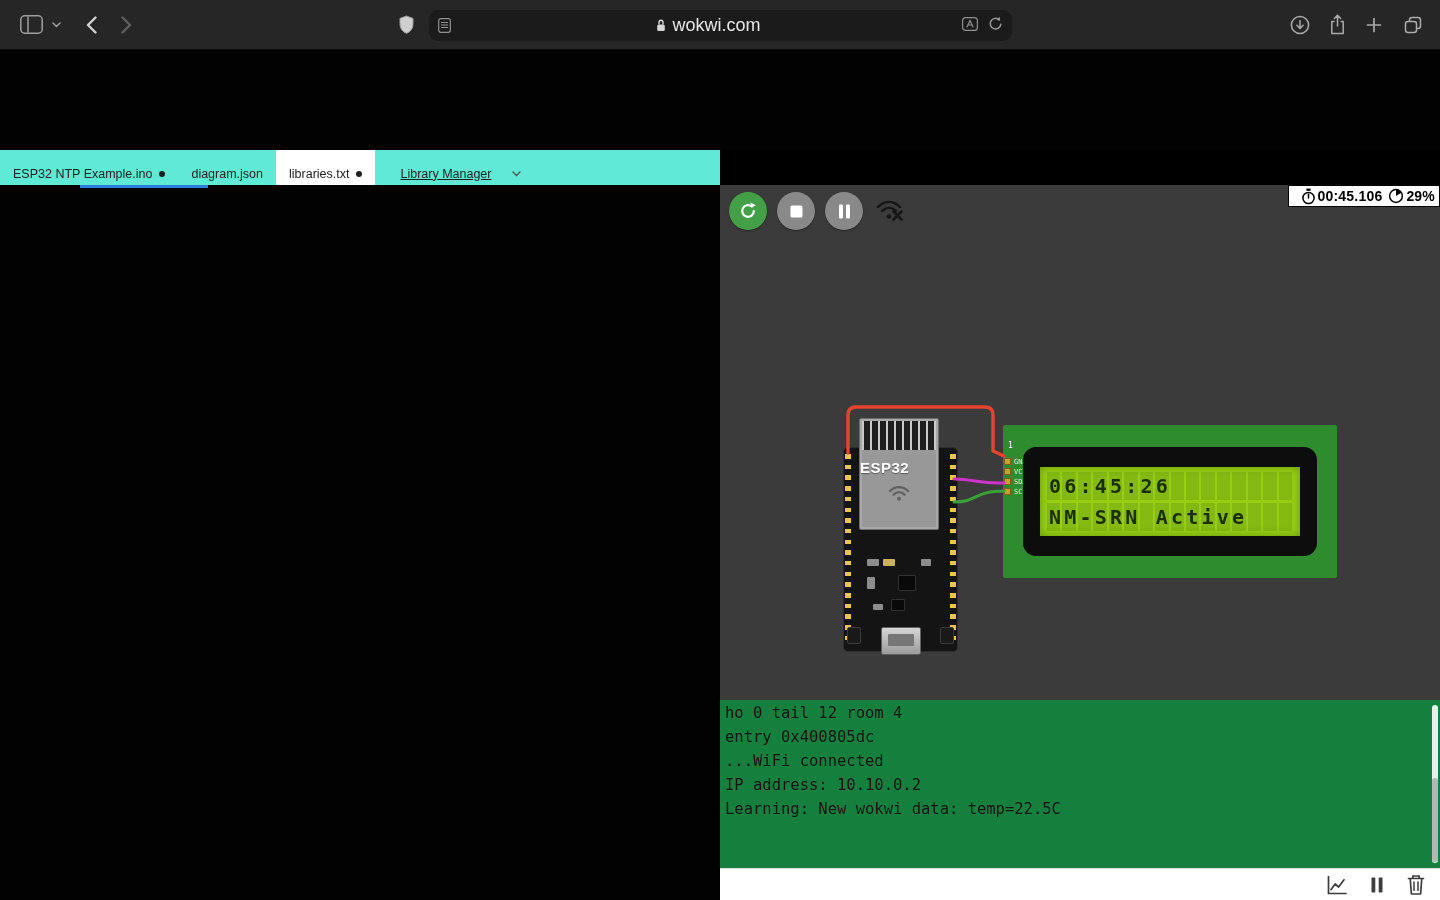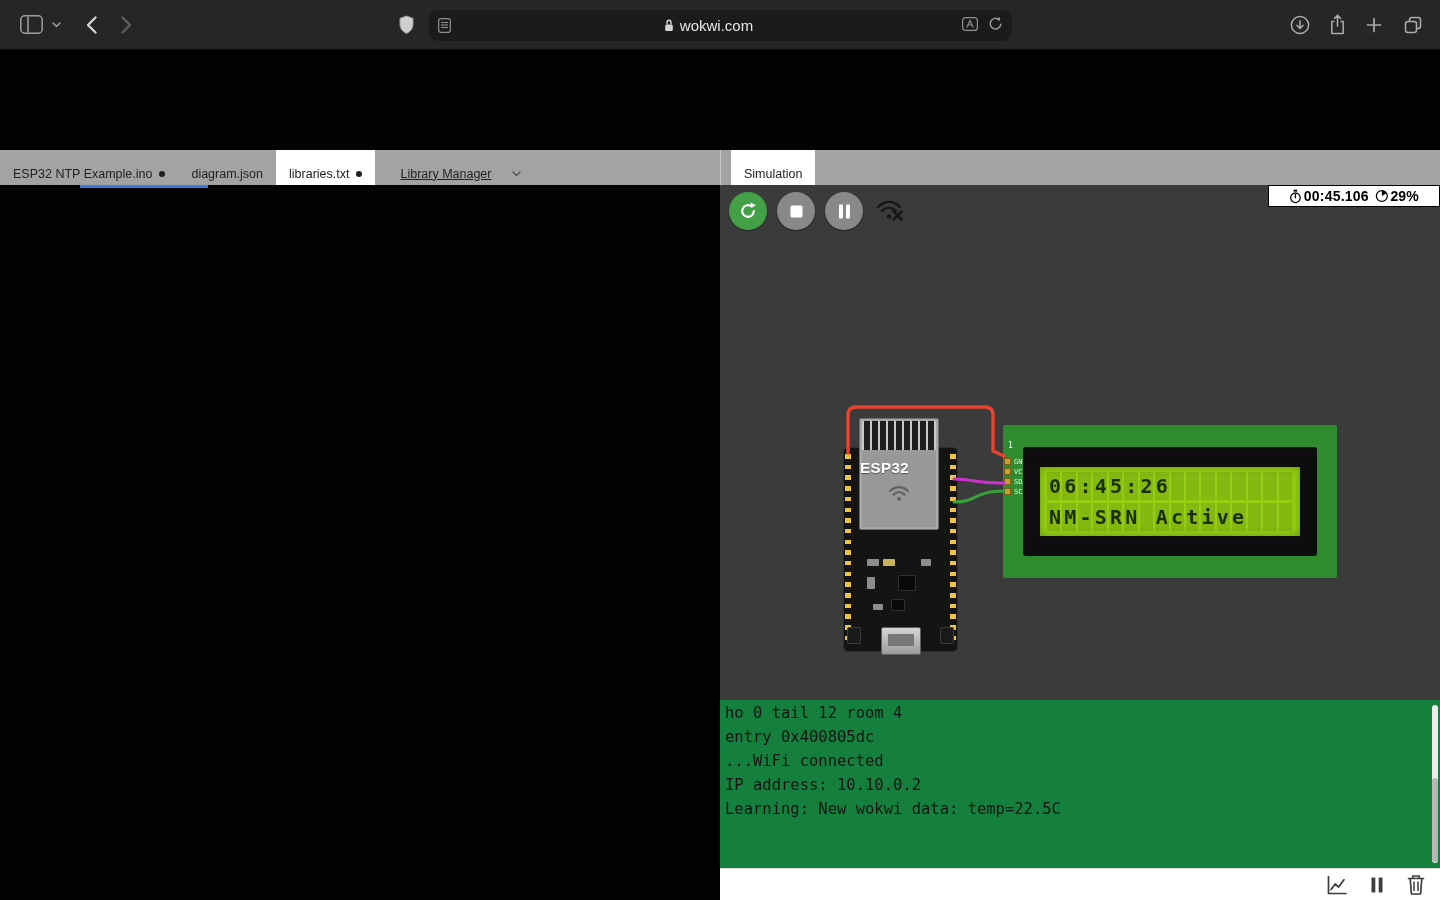--- a/index.html
+++ b/index.html
@@ -5,49 +5,49 @@
   * { margin:0; padding:0; box-sizing:border-box; }
   html,body { background:#000; }
   body { font-family:"Liberation Sans",sans-serif; }
   .screen { position:relative; width:1440px; height:900px; overflow:hidden; background:#000; }
 
   
   .chrome { position:absolute; top:0; left:0; width:1440px; height:50px; background:#262626; border-bottom:1px solid #0c0c0c; }
   .cicon { position:absolute; display:flex; align-items:center; justify-content:center; cursor:default; }
   .urlbar { position:absolute; left:429px; top:10px; width:583px; height:31px; background:#1b1b1b; border-radius:9px; display:flex; align-items:center; padding:0 9px; }
   .url-left { width:24px; display:flex; align-items:center; }
-  .url-center { flex:1; display:flex; align-items:center; justify-content:center; gap:6px; color:#e6e6e6; font-size:15px; }
+  .url-center { flex:1; display:flex; align-items:center; justify-content:center; gap:6px; color:#e6e6e6; font-size:18px; }
   .url-right { width:48px; display:flex; align-items:center; justify-content:flex-end; gap:10px; }
 
   
   .top-black { position:absolute; top:50px; left:0; width:1440px; height:100px; background:#020202; }
 
   
   .left-pane { position:absolute; left:0; top:150px; width:720px; height:750px; }
   .right-pane { position:absolute; left:720px; top:150px; width:720px; height:750px; }
 
-  .tabbar { position:absolute; top:0; left:0; right:0; height:47px; background:#a3a3a3; display:flex; align-items:stretch; font-size:12.5px; color:#222; }
+  .tabbar { position:absolute; top:0; left:0; right:0; height:47px; background:#5eead4; display:flex; align-items:stretch; font-size:12.5px; color:#222; }
   .tab { display:flex; align-items:center; gap:7px; padding:0 13px; white-space:nowrap; }
   .tab.active { background:#fff; }
   .dot { width:6px; height:6px; border-radius:50%; background:#1d1d1d; }
   .sim-tabbar { border-left:1px solid #c9c9c9; }
   .sim-tab { margin-left:10px; }
 
   .code-editor { position:absolute; top:35px; left:0; width:720px; height:715px; background:#020202; }
   .blue-line { position:absolute; top:0; left:80px; width:128px; height:3px; background:#2a7fe0; }
 
   
   .sim-canvas { position:absolute; top:35px; left:0; width:720px; height:515px; background:#3b3b3b; overflow:hidden; }
   .ctrl { position:absolute; width:38px; height:38px; border-radius:50%; border:none; display:flex; align-items:center; justify-content:center; cursor:pointer; box-shadow:0 1px 2px rgba(0,0,0,.35); }
   .ctrl.play { left:9px; top:7px; background:#43a047; }
   .ctrl.stop { left:57px; top:7px; background:#898989; }
   .ctrl.pause { left:105px; top:7px; background:#898989; }
   .wifi-off { position:absolute; left:156px; top:14px; }
 
-  .timerbox { position:absolute; right:0; top:0; width:172px; height:22px; background:#fff; border:1px solid #000; display:flex; align-items:center; justify-content:flex-end; gap:2px; padding:0 20px; font-size:14px; font-weight:600; color:#000; }
+  .timerbox { position:absolute; right:0; top:0; width:152px; height:22px; background:#fff; border:1px solid #000; display:flex; align-items:center; justify-content:flex-end; gap:2px; padding:0 4px; font-size:14px; font-weight:600; color:#000; }
   .timerbox .num { letter-spacing:0.2px; }
 
   
   .board { position:absolute; left:123px; top:262px; width:115px; height:205px; }
   .pcb { position:absolute; inset:0; background:#141414; border:1px solid #2e2e2e; border-radius:5px; }
   .pin-col { position:absolute; top:7px; height:190px; width:6px; background-image:repeating-linear-gradient(180deg,#eec44b 0 4.5px, rgba(0,0,0,0) 4.5px 10.7px); }
   .pin-col.pl { left:2px; } .pin-col.pr { right:2px; }
   .module { position:absolute; left:16px; top:-29px; width:80px; height:112px; background:#989898; border:1px solid #6d6d6d; border-radius:2px; box-shadow:inset 0 0 0 2px #a8a8a8; }
   .ant { height:29px; margin:2px; background-color:#1e1e1e; background-image:repeating-linear-gradient(90deg,#c9c9c9 0 2.5px, rgba(0,0,0,0) 2.5px 8px); }
   .chiplabel { text-align:left; color:#fff; font-weight:bold; font-size:15px; letter-spacing:.5px; margin-top:9px; text-shadow:0 1px 1px rgba(0,0,0,.45); }
@@ -55,21 +55,21 @@
   .comp { position:absolute; background:#8d8d8d; border-radius:1px; }
   .comp.dark { background:#090909; border:1px solid #303030; }
   .comp.gold { background:#c9b25a; }
   .usb { position:absolute; left:38px; top:180px; width:40px; height:28px; background:linear-gradient(#d6d6d6,#9b9b9b); border:1px solid #5f5f5f; border-radius:2px; }
   .usb::after { content:""; position:absolute; left:6px; top:6px; right:6px; bottom:8px; background:#777; border-radius:1px; }
   .tact { position:absolute; top:180px; width:14px; height:17px; background:#191919; border:1px solid #3c3c3c; border-radius:2px; }
   .tact.en { left:4px; } .tact.boot { right:4px; }
 
   
   .lcd { position:absolute; left:283px; top:240px; width:334px; height:153px; background:#2e8b2e; border-radius:2px; }
-  .bezel { position:absolute; left:20px; top:22px; width:294px; height:109px; background:#0d0d0d; border-radius:3px; }
+  .bezel { position:absolute; left:20px; top:22px; width:294px; height:109px; background:#0d0d0d; border-radius:13px; }
   .screenLCD { position:absolute; left:17px; top:20px; width:260px; height:69px; background:#97ce13; box-shadow:inset 0 0 8px rgba(40,80,0,.45); }
   .lcd-row { position:absolute; left:7px; width:247px; height:28px; background-image:repeating-linear-gradient(90deg, rgba(0,45,0,0.13) 0 13.4px, rgba(0,0,0,0) 13.4px 15.45px); font-family:"DejaVu Sans Mono",monospace; font-weight:bold; font-size:20px; line-height:28px; letter-spacing:3.2px; color:#1c2f02; white-space:pre; padding-left:2px; }
   .lcd-row.r1 { top:5px; } .lcd-row.r2 { top:36px; }
   .lcd-pin { position:absolute; left:1px; width:7px; height:7px; background:#caa02a; border:1px solid #7a5f14; }
   .lcd-pinlabel { position:absolute; left:11px; font-family:"DejaVu Sans Mono",monospace; font-size:7px; line-height:8px; color:#ececec; }
   .lcd-pin1 { position:absolute; left:5px; top:16px; font-size:8px; color:#fff; font-family:"DejaVu Sans Mono",monospace; }
 
   .wires { position:absolute; left:0; top:0; pointer-events:none; }
 
   
@@ -191,25 +191,20 @@
             <path d="M1 1 L4.5 4.5 L8 1" fill="none" stroke="#555" stroke-width="1.4" stroke-linecap="round"></path>
           </svg>
       </div>
     </div>
     <div class="code-editor">
       <div class="blue-line"></div>
     </div>
   </div>
 
   <div class="right-pane">
-    <div class="tabbar sim-tabbar">
-      <div class="tab active sim-tab">
-        <span>Simulation</span>
-      </div>
-    </div>
 
     <div class="sim-canvas">
 
       <button class="ctrl play">
         <svg width="20" height="20" viewBox="0 0 20 20">
             <path d="M15.8 10 a5.8 5.8 0 1 1 -2.1-4.5" fill="none" stroke="#fff" stroke-width="2.2" stroke-linecap="round"></path>
             <polygon points="12.3,1.4 13.9,6.6 17.9,4.2" fill="#fff"></polygon>
           </svg>
       </button>
       <button class="ctrl stop">

